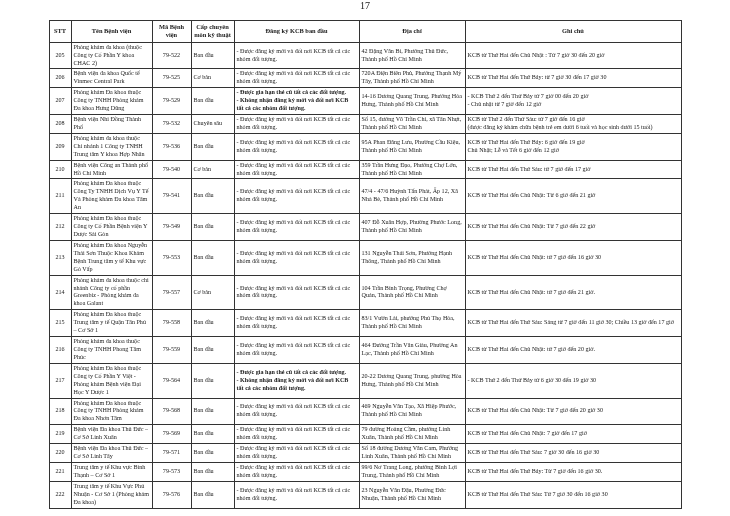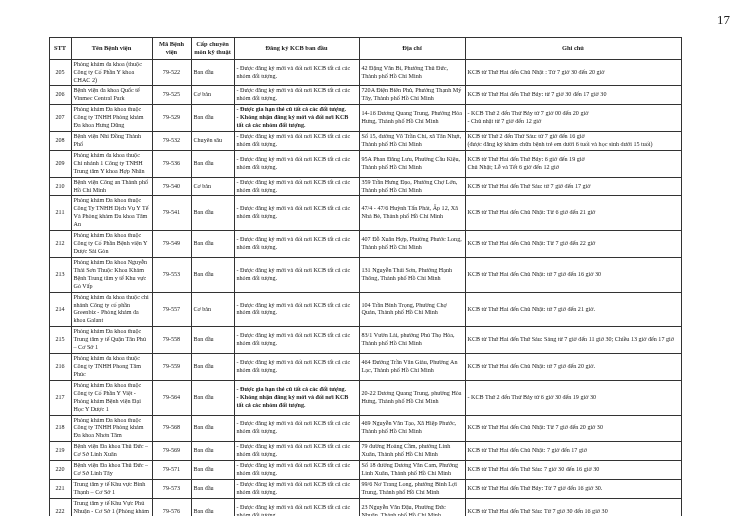--- a/index.html
+++ b/index.html
@@ -8,23 +8,22 @@
     background: #ffffff;
   }
   body {
     width: 730px;
     height: 516px;
     font-family: "Liberation Serif", "DejaVu Serif", serif;
     color: #1a1a1a;
     overflow: hidden;
   }
   .page-number {
-    text-align: right;
-    font-size: 13px;
-    padding-top: 12px;
+    text-align: center;
+    font-size: 10px;
     padding-bottom: 9px;
     color: #222;
   }
   table.doc-table {
     border-collapse: collapse;
     table-layout: fixed;
     width: 632px;
     margin: 0 auto;
     border: 1.5px solid #222;
   }

